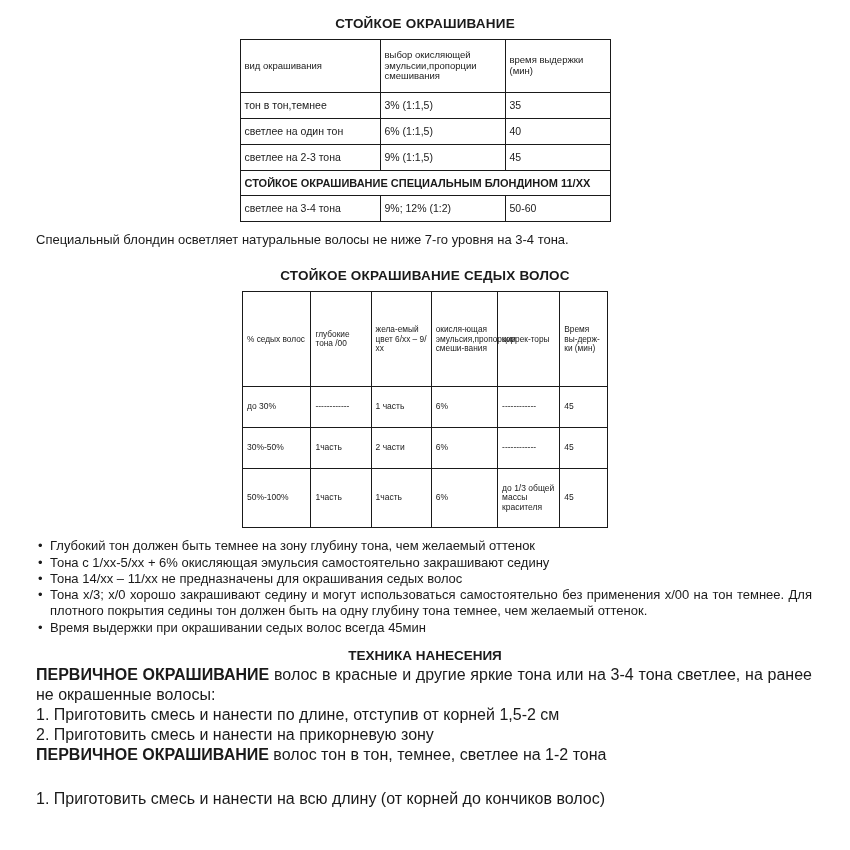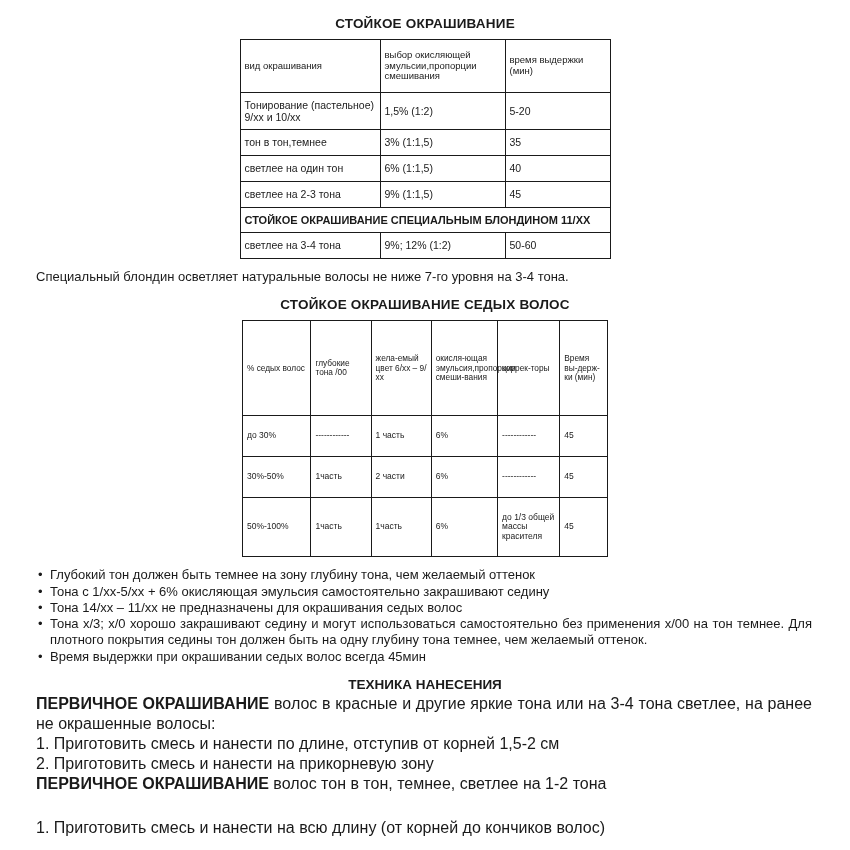--- a/index.html
+++ b/index.html
@@ -144,25 +144,20 @@
         <col style="width:125px">
         <col style="width:105px">
       </colgroup>
       <tbody>
         <tr>
           <td class="head">вид окрашивания</td>
           <td class="head">выбор окисляющей эмульсии,пропорции смешивания</td>
           <td class="head">время выдержки (мин)</td>
         </tr>
         <tr>
-          <td class="tall">Тонирование (пастельное) 9/хх и 10/хх</td>
-          <td class="tall">1,5% (1:2)</td>
-          <td class="tall">5-20</td>
-        </tr>
-        <tr>
           <td class="row">тон в тон,темнее</td>
           <td class="row">3% (1:1,5)</td>
           <td class="row">35</td>
         </tr>
         <tr>
           <td class="row">светлее на один тон</td>
           <td class="row">6% (1:1,5)</td>
           <td class="row">40</td>
         </tr>
         <tr>
@@ -177,21 +172,21 @@
           <td class="row">светлее на 3-4 тона</td>
           <td class="row">9%; 12% (1:2)</td>
           <td class="row">50-60</td>
         </tr>
       </tbody>
     </table>
   </div>
 
   <div class="para">Специальный блондин осветляет натуральные волосы не ниже 7-го уровня на 3-4 тона.</div>
 
-  <div class="h-center" style="margin-top:12px;">СТОЙКОЕ ОКРАШИВАНИЕ СЕДЫХ ВОЛОС</div>
+  <div class="h-center" style="margin-top:20px;">СТОЙКОЕ ОКРАШИВАНИЕ СЕДЫХ ВОЛОС</div>
 
   <div class="t2-wrap">
     <table class="t2">
       <colgroup>
         <col style="width:66px">
         <col style="width:58px">
         <col style="width:58px">
         <col style="width:64px">
         <col style="width:60px">
         <col style="width:46px">

